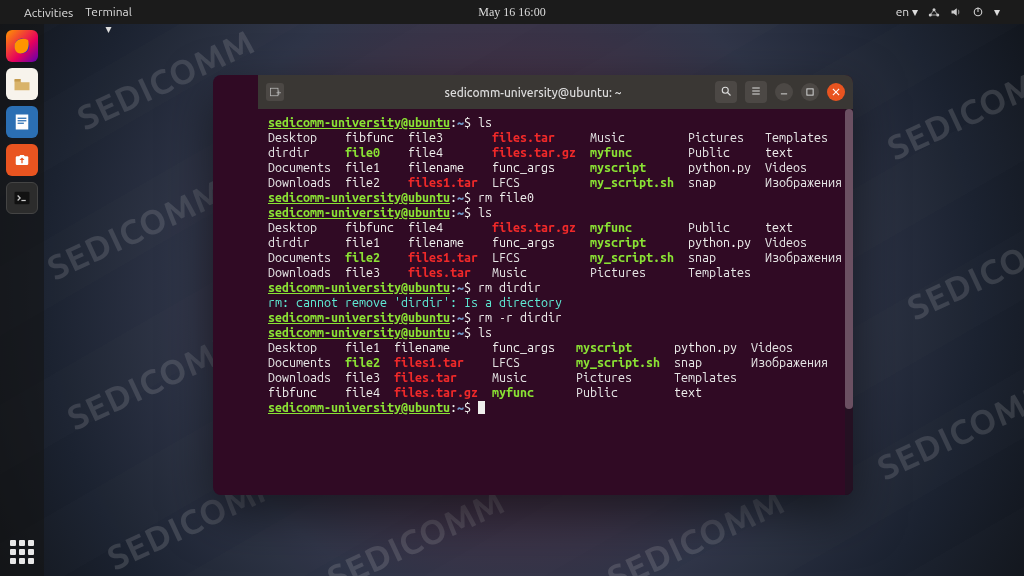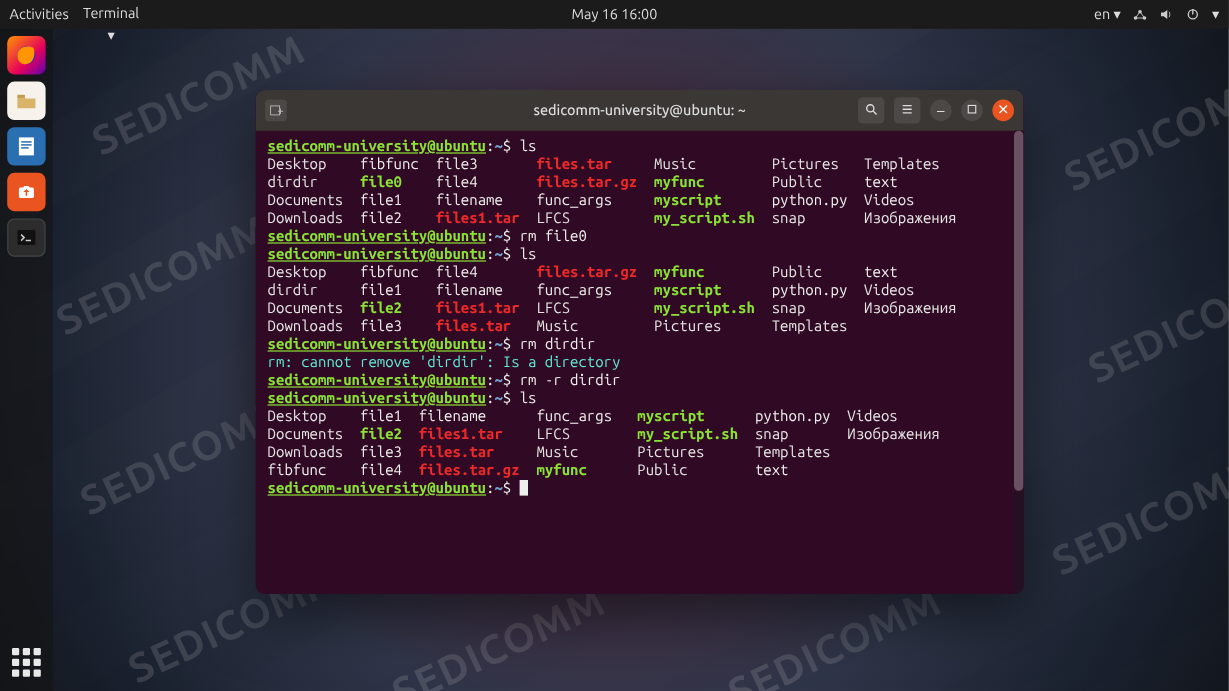--- a/index.html
+++ b/index.html
@@ -17,24 +17,24 @@
   }
   .watermark span {
     position: absolute; font-size: 34px; font-weight: 700; color: #c7c7c7; letter-spacing: 1px;
     transform: rotate(-25deg);
   }
 
   
   .topbar {
     position: absolute; top: 0; left: 0; right: 0; height: 24px;
     background: #1b1b1b; display: flex; align-items: center; font-size: 12px;
-    color: #ddd; padding: 0 8px; z-index: 10;
+    color: #ddd; padding: 0 24px; z-index: 10;
   }
   .topbar .left { display: flex; gap: 12px; align-items: center; }
-  .topbar .center { position: absolute; left: 50%; transform: translateX(-50%); }
+  .topbar .center { position: absolute; left: 50%; transform: translateX(-50%); font-family: Liberation Serif, serif; }
   .topbar .right { margin-left: auto; display: flex; gap: 10px; align-items: center; text-align: right; }
   .topbar .app-label { display:flex; align-items:center; gap:4px;flex-direction:column; }
   .tb-icon { width:12px; height:12px; display:inline-block; }
 
   
   .dock {
     position: absolute; top: 24px; left: 0; bottom: 0; width: 44px;
     background: rgba(20,20,20,0.6); display: flex; flex-direction: column; align-items: center;
     padding-top: 6px; gap: 6px; z-index: 9;
   }
@@ -47,21 +47,21 @@
   .dock .writer  { background: #2b6fb3; }
   .dock .software{ background: #e95420; }
   .dock .term    { background: #2c2c2c; border:1px solid #444;}
   .dock .grid    { position:absolute; bottom:8px; width:32px; height:32px; display:grid; grid-template-columns:repeat(3,6px); grid-template-rows:repeat(3,6px); gap:3px; justify-content:center; align-content:center;}
   .dock .grid i  { background:#e8e8e8; border-radius:1px; }
 
   
   .window {
     position: absolute; left: 213px; top: 75px; width: 640px; height: 420px;
     background: #300a24; border-radius: 8px; box-shadow: 0 18px 50px rgba(0,0,0,0.55);
-    display:flex; flex-direction:column; overflow:hidden; z-index: 20;
+    display:flex; flex-direction:column; overflow:hidden; z-index: 20; padding-left: 45px;
   }
   .titlebar {
     height: 34px; background: #3a3734; display:flex; align-items:center; padding: 0 8px;
     color:#ddd; font-size:12px;
   }
   .titlebar .tabstub { width:18px;height:18px;border-radius:3px;background:#4c4845;margin-right:6px;display:flex;align-items:center;justify-content:center;}
   .titlebar .title { position:absolute; left:50%; transform:translateX(-50%); font-weight:500; }
   .titlebar .tbtns { margin-left:auto; display:flex; gap:8px; align-items:center;}
   .titlebar .btn { width:22px; height:22px; border-radius:4px; background:#4c4845; display:flex;align-items:center;justify-content:center;}
   .titlebar .circ { width:18px; height:18px; border-radius:50%; background:#4c4845; display:flex;align-items:center;justify-content:center;}

